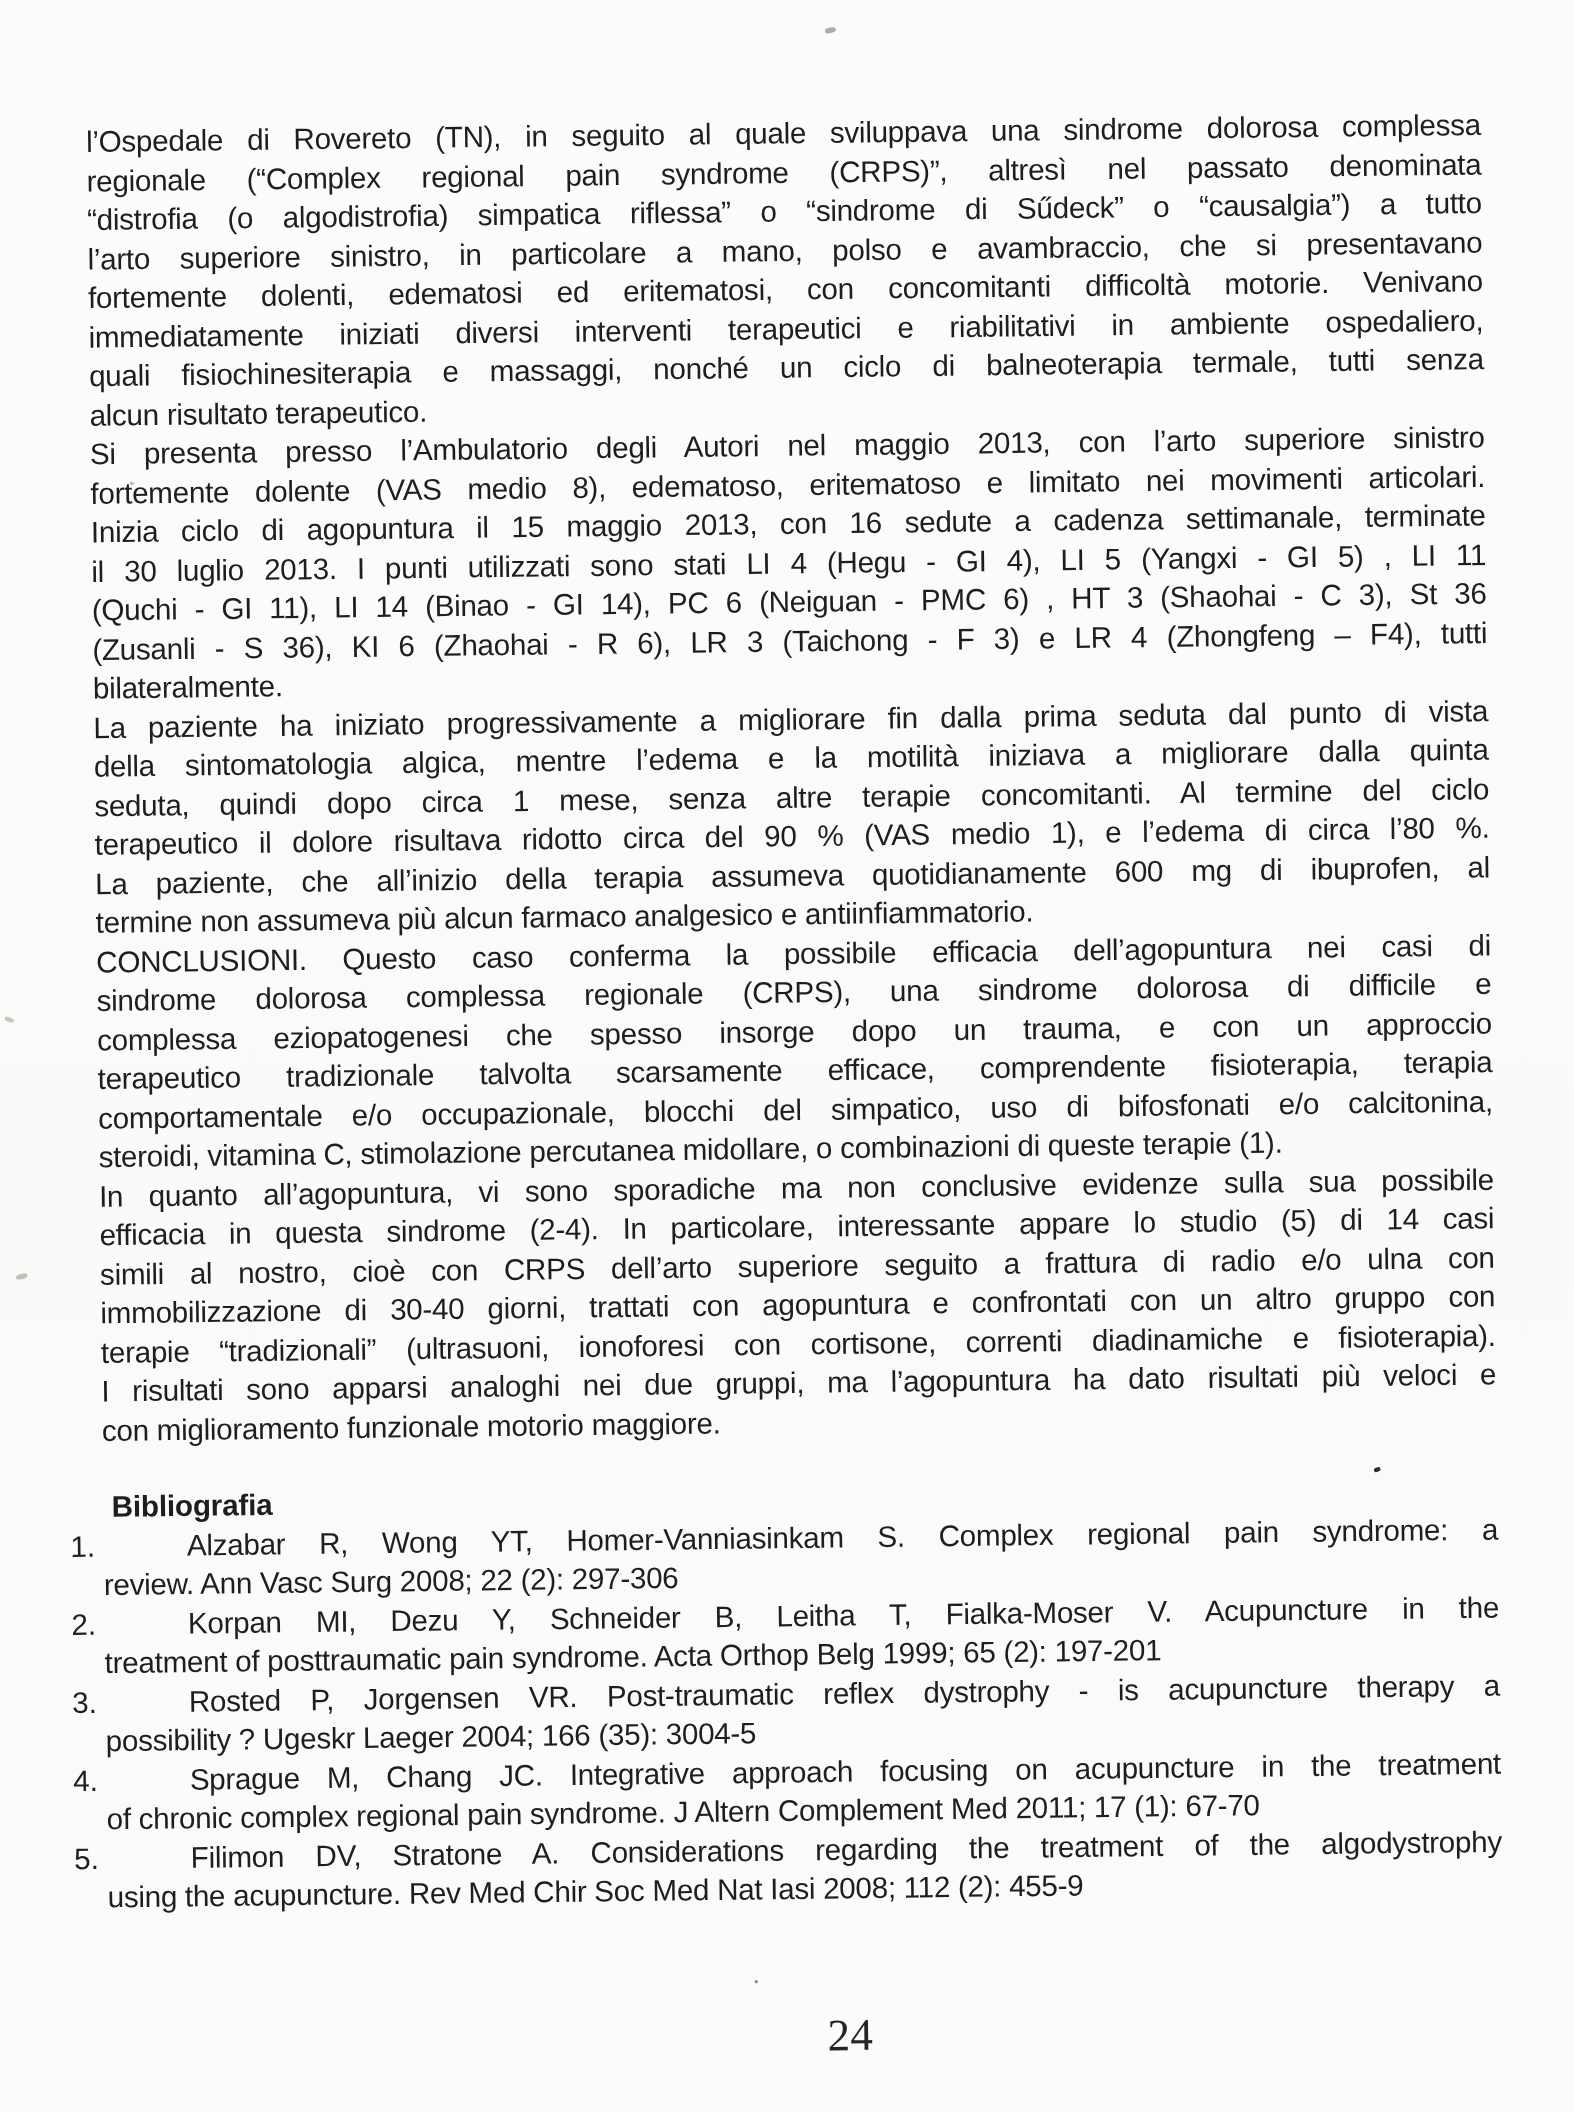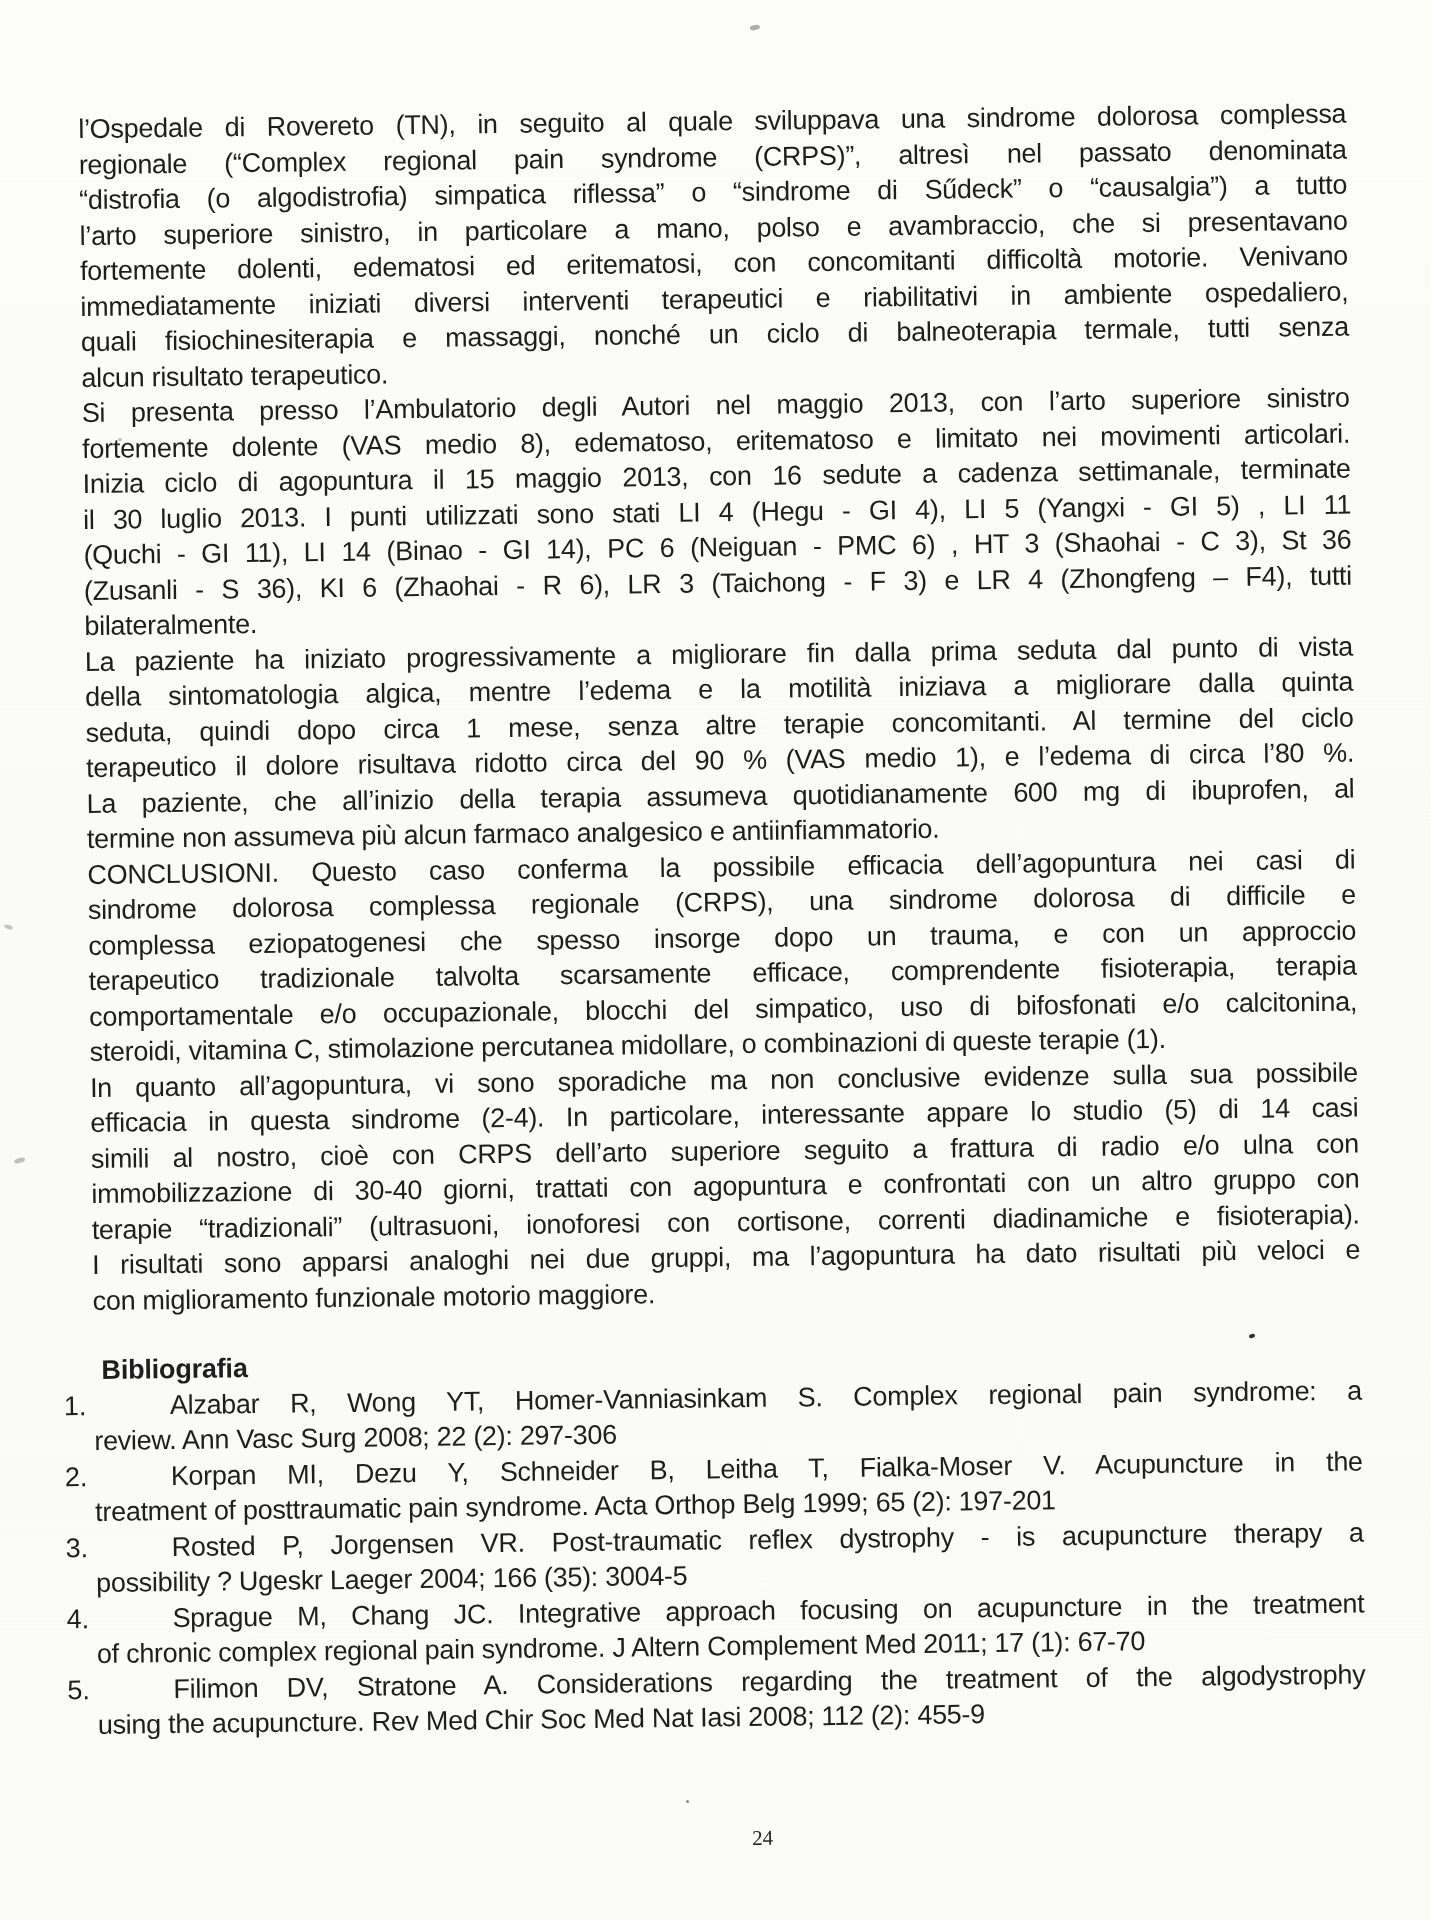--- a/index.html
+++ b/index.html
@@ -61,21 +61,21 @@
     line-height: 35.5px;
   }
   .first {
     text-indent: 76px;
   }
   .page-number {
     position: absolute;
     left: 653px;
     top: 1722px;
     font-family: "Liberation Serif", serif;
-    font-size: 21px;
+    font-size: 41px;
     color: #252525;
   }
   
   .speck {
     position: absolute;
     border-radius: 50%;
   }
   .speck-1 { left: 750px; top: 25px; width: 10px; height: 5px; background: #8d8a86; opacity: .7; transform: rotate(-15deg); border-radius: 40% 60% 50% 50%; }
   .speck-2 { left: 1249px; top: 1334px; width: 6px; height: 4px; background: #2c2c2c; border-radius: 45%; transform: rotate(-20deg); }
   .speck-3 { left: 686px; top: 1800px; width: 3px; height: 3px; background: #6f6d6a; opacity: .8; }

